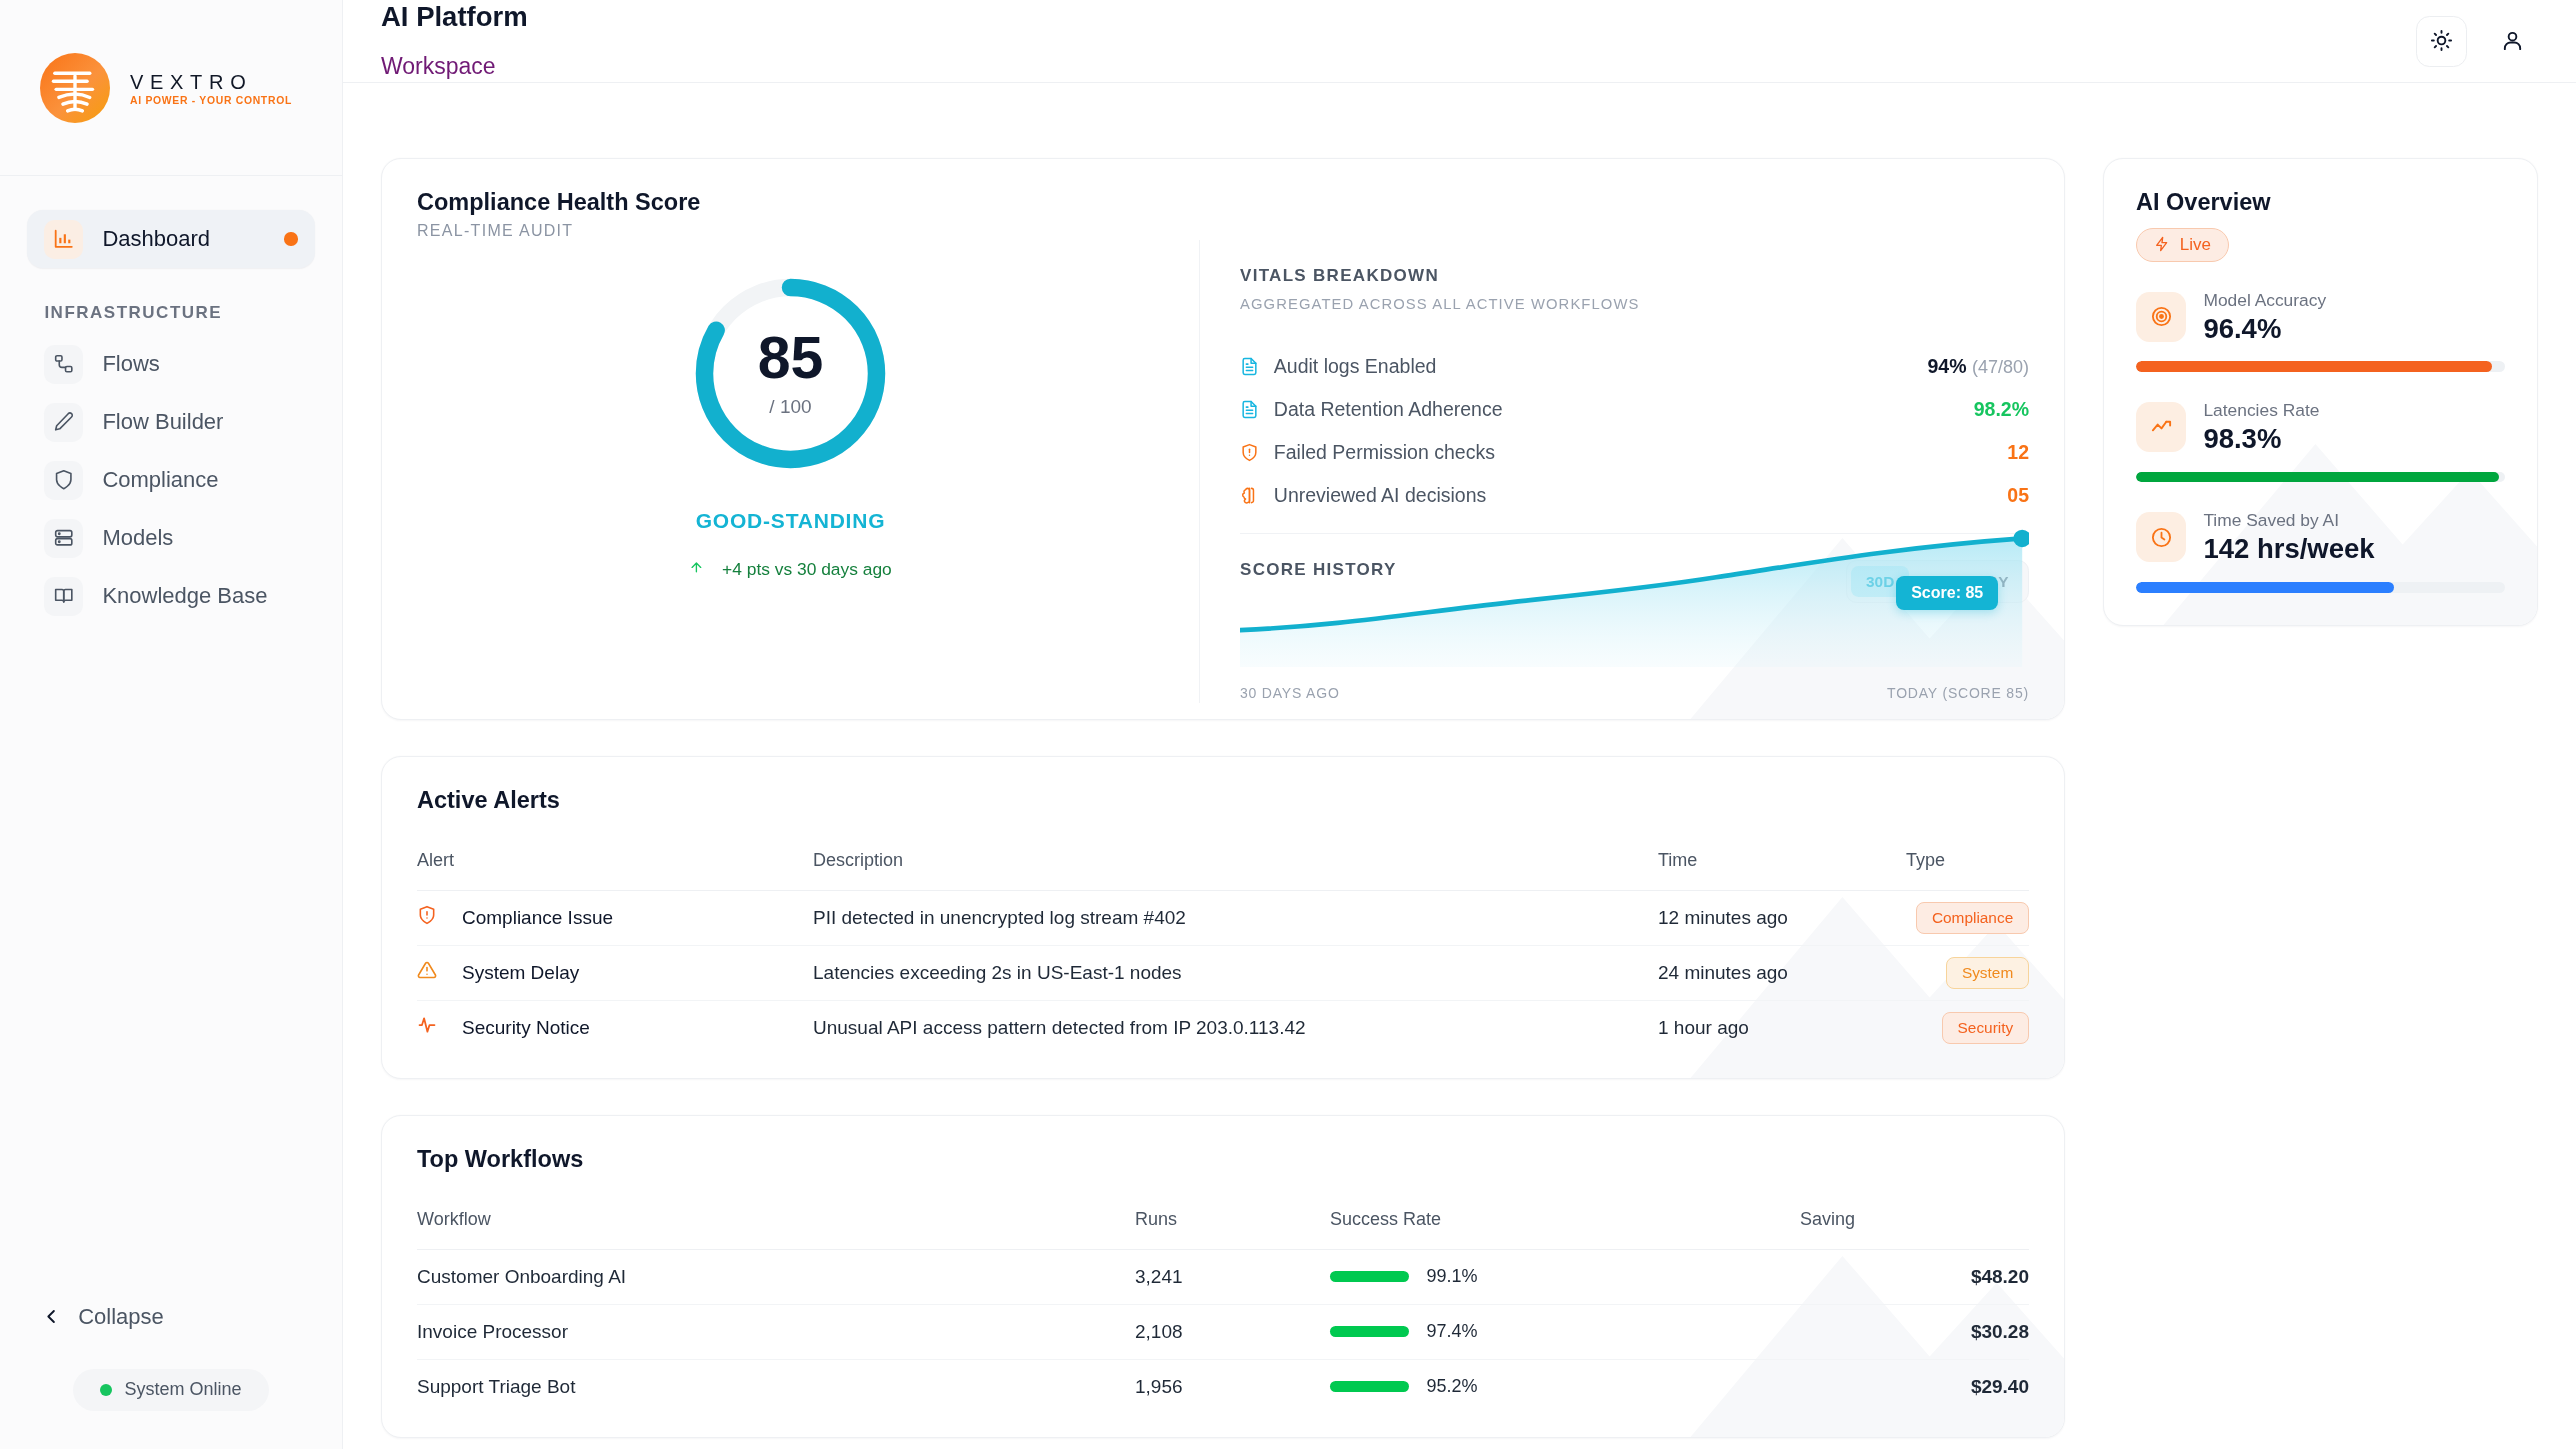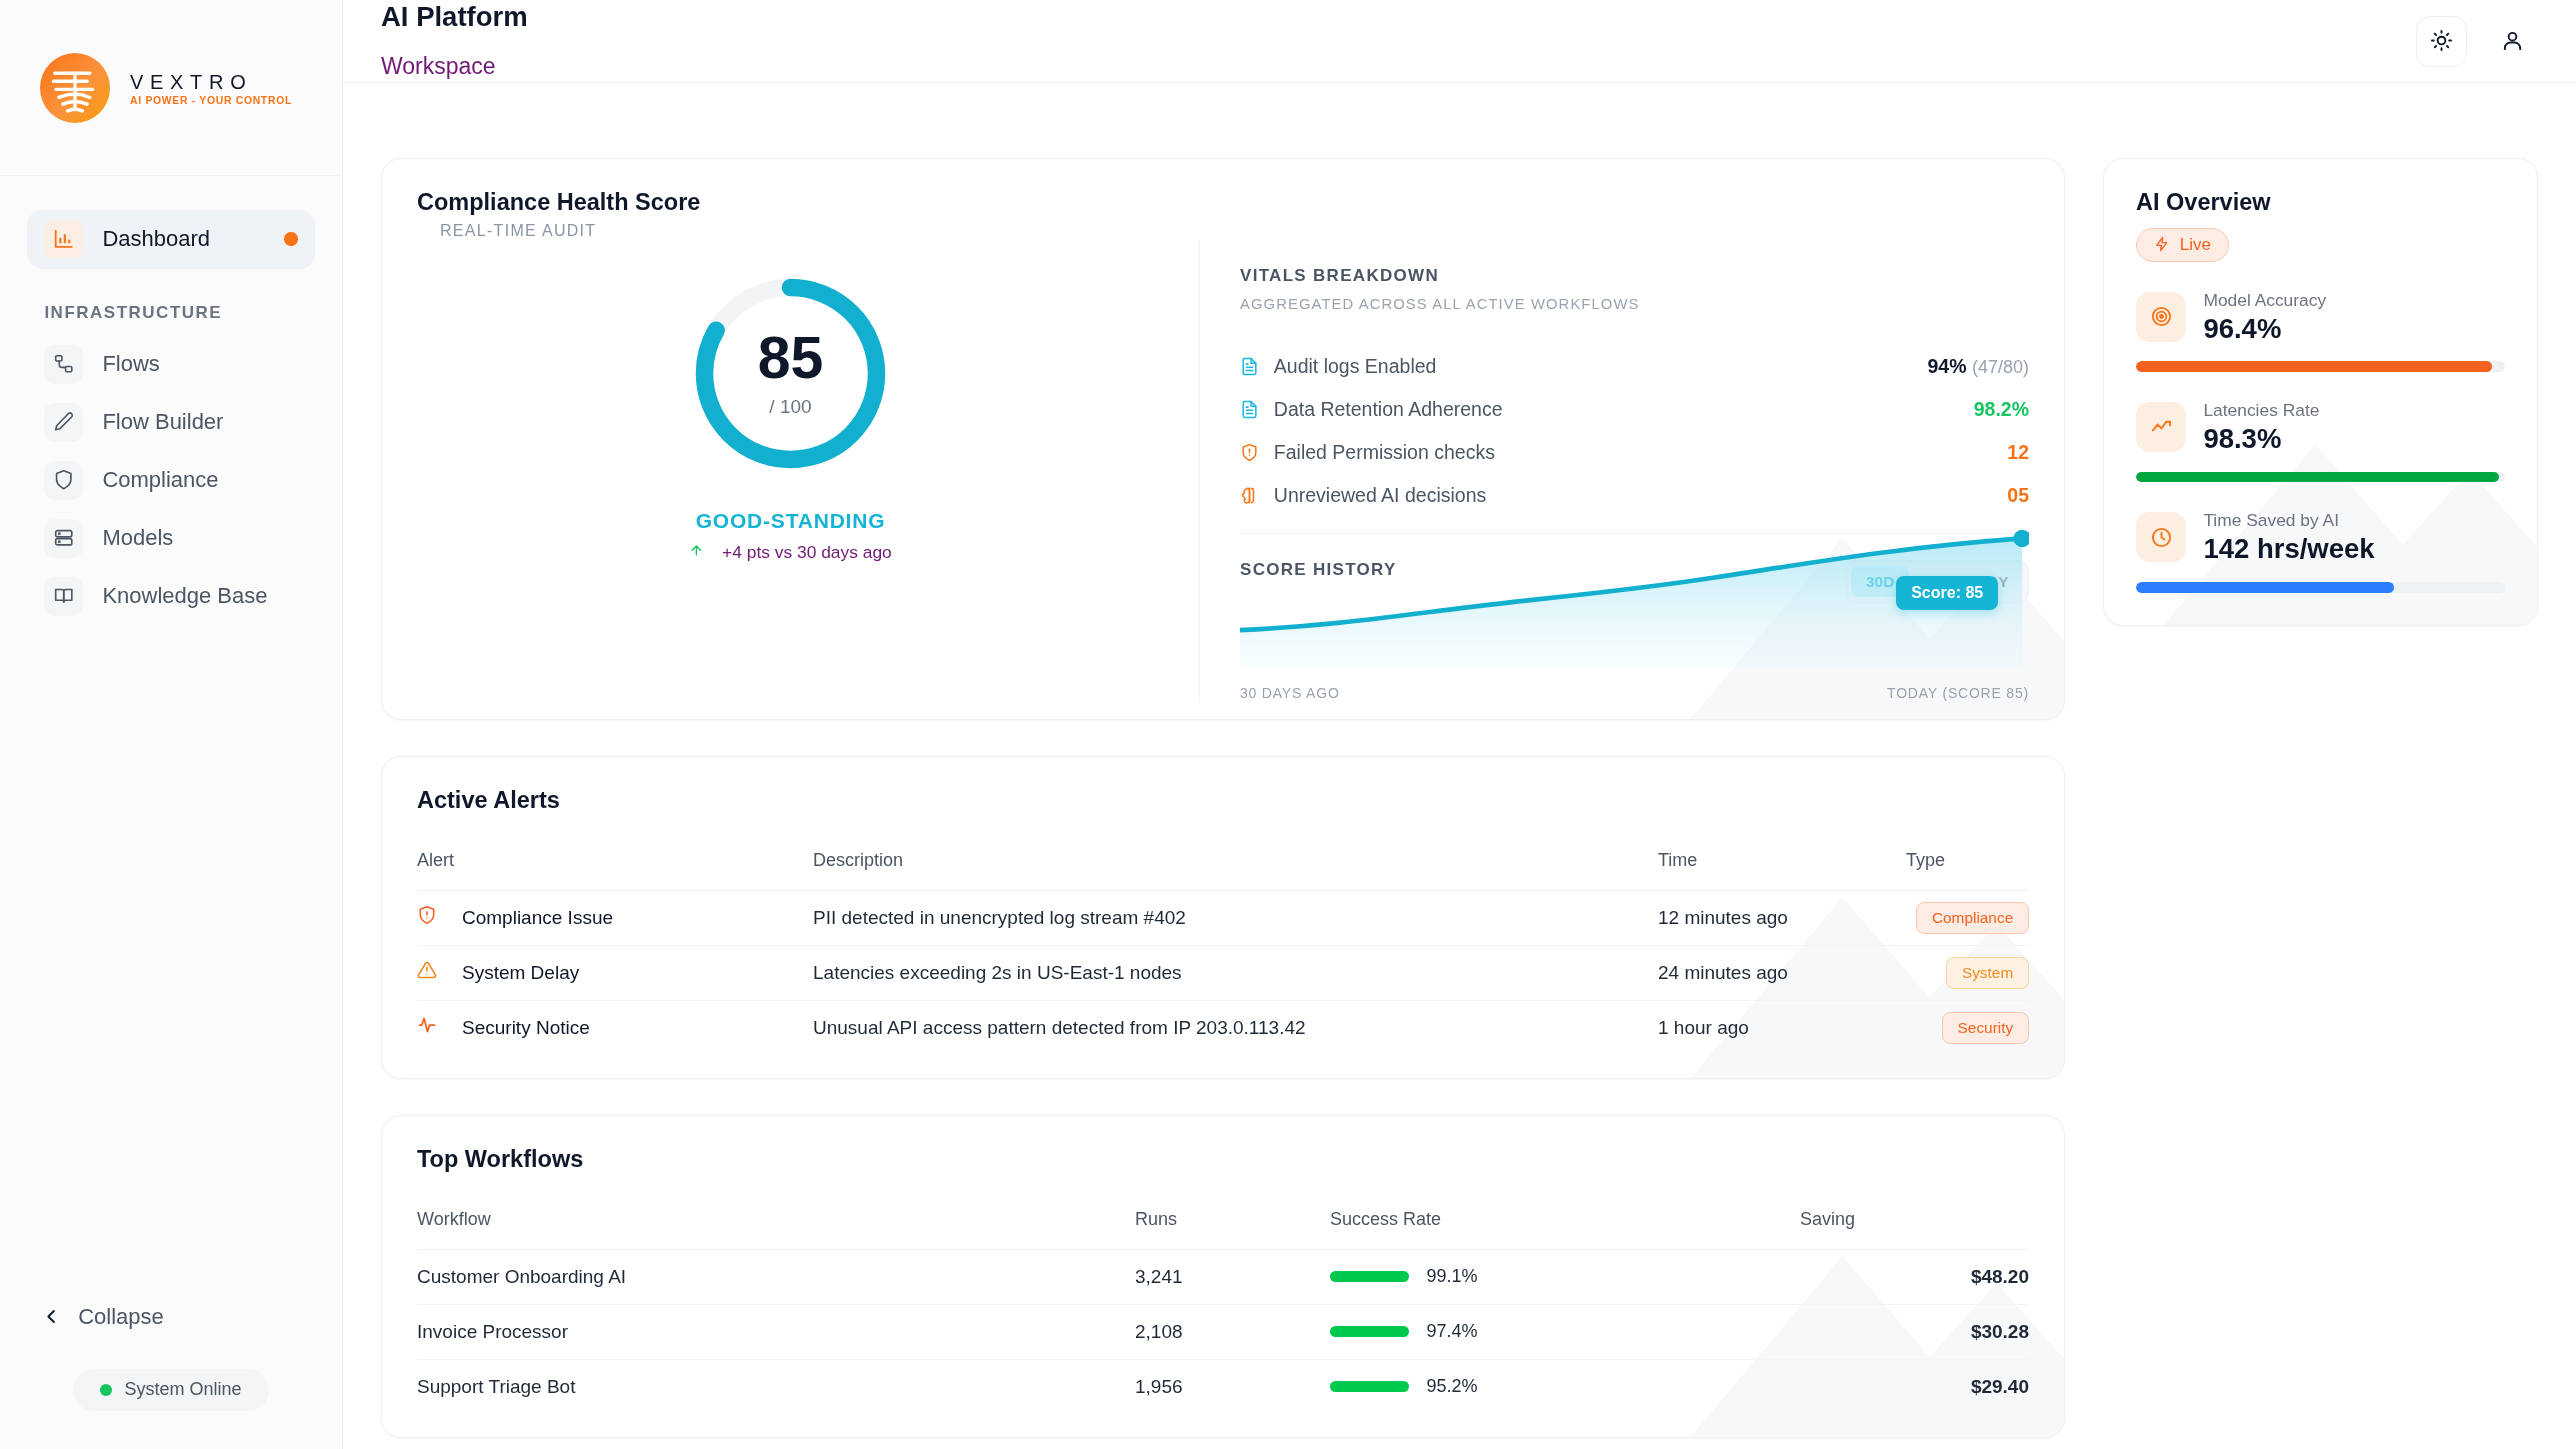--- a/index.html
+++ b/index.html
@@ -132,21 +132,21 @@
   }
   .card-watermark {
     position: absolute; right: -40px; bottom: -27px;
     width: 550px; height: 376px; pointer-events: none; opacity: 1;
   }
   .card-pad { position: relative; z-index: 2; }
 
   .card-title { font-size: 23.5px; font-weight: 700; color: #0f172a; }
   .card-kicker {
     font-size: 16px; letter-spacing: 1.3px; font-weight: 500;
-    color: #8b94a3; margin-top: 6.7px; margin-left: 23px;
+    color: #8b94a3; margin-top: 6.7px;
   }
 
   
   .compliance-card { height: 562px; }
   .compliance-head { padding: 29.5px 35px 0 35px; }
   .compliance-body { display: flex; height: 463px; }
   .gauge-col {
     width: 818px; flex: 0 0 818px;
     border-right: 1.3px solid #f0f2f5;
     display: flex; flex-direction: column; align-items: center;
@@ -157,21 +157,21 @@
     position: absolute; inset: 0; display: flex; flex-direction: column;
     align-items: center; justify-content: center;
   }
   .gauge-value { font-size: 59px; font-weight: 700; color: #0f172a; line-height: 1; }
   .gauge-denom { font-size: 19px; color: #6b7280; margin-top: 8px; }
   .gauge-status {
     font-size: 21px; font-weight: 700; letter-spacing: 0.8px;
     color: #14b4d4; margin-top: 28px;
   }
   .gauge-delta {
-    font-size: 17.4px; color: #701a75; margin-top: 9px;
+    font-size: 17.4px; color: #15803d; margin-top: 26px;
     display: flex; align-items: center; gap: 18px;
   }
 
   .vitals-col { flex: 1 1 auto; padding: 25.5px 35px 0 40px; display: flex; flex-direction: column; }
   .vitals-title { font-size: 17px; letter-spacing: 1.3px; font-weight: 600; color: #4b5563; }
   .vitals-sub { font-size: 14.8px; letter-spacing: 1.1px; color: #9aa2af; margin-top: 10.7px; }
   .vitals-list { margin-top: 23px; }
   .vital-row {
     display: flex; align-items: flex-end; gap: 14.8px;
     height: 43px;

